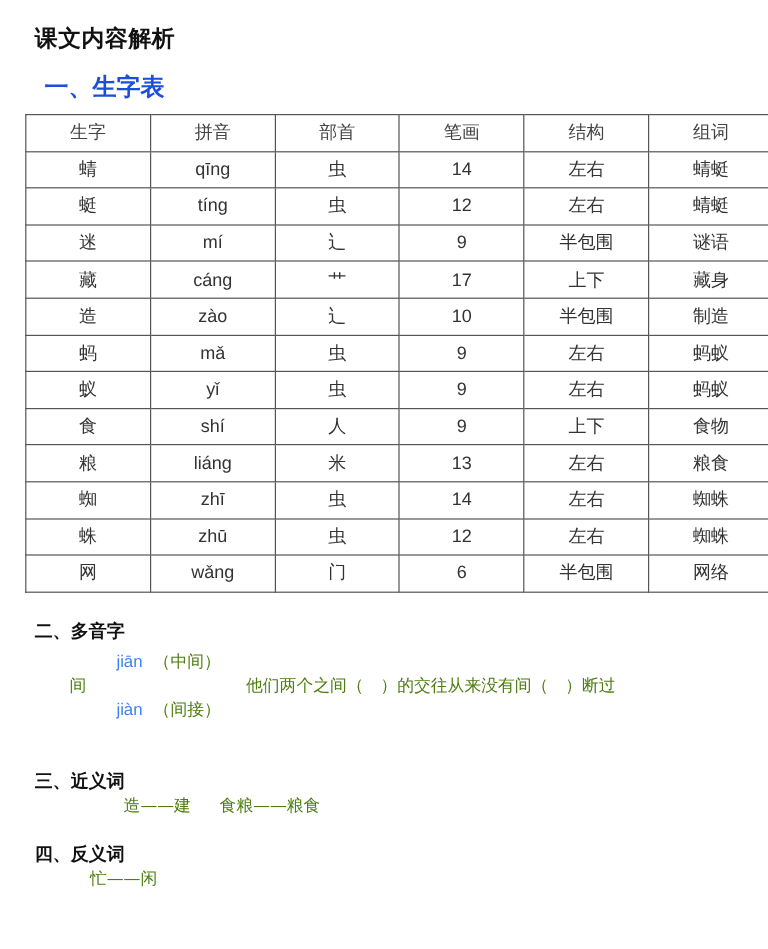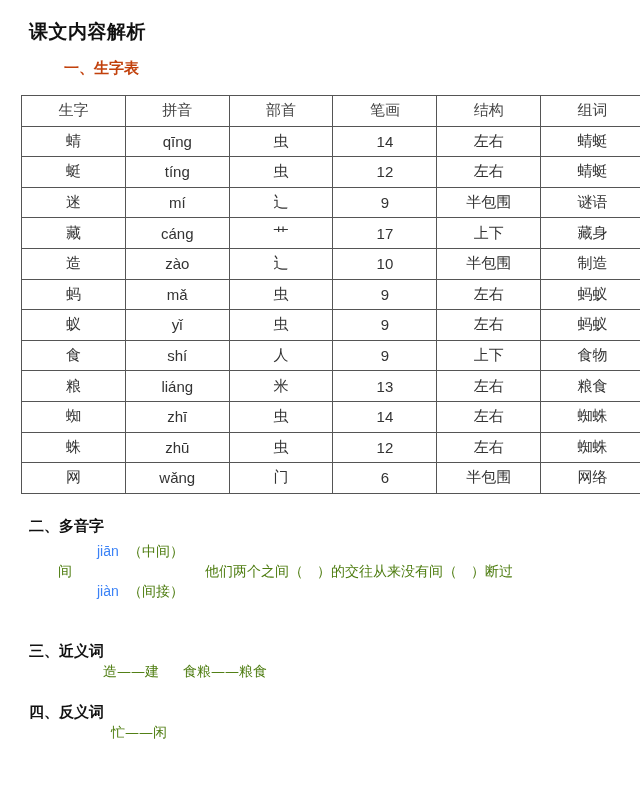--- a/index.html
+++ b/index.html
@@ -1,21 +1,21 @@
 <!DOCTYPE html>
 <html><head>
 <meta charset="utf-8">
 <style>
   html, body { margin: 0; padding: 0; background: #ffffff; }
   body { width: 640px; height: 791px; position: relative; overflow: hidden;
          font-family: "DejaVu Serif", "Liberation Serif", serif; color: #222; }
   .title { position: absolute; left: 29px; top: 19px; font-size: 19px; font-weight: bold;
            font-family: Liberation Serif, serif; color: #111; letter-spacing: 0.5px; }
-  .h1 { position: absolute; left: 37px; top: 59px; font-size: 15px; font-weight: bold;
-        font-family: "DejaVu Sans", "Liberation Sans", sans-serif; color: #c2410c; margin-left: 27px; }
+  .h1 { position: absolute; left: 37px; top: 59px; font-size: 20px; font-weight: bold;
+        font-family: "DejaVu Sans", "Liberation Sans", sans-serif; color: #1d4ed8; }
   .h2 { position: absolute; font-size: 15px; font-weight: bold;
         font-family: Liberation Mono, monospace; color: #111; }
   table.chars { position: absolute; left: 21px; top: 95px; width: 624px;
                 border-collapse: collapse; table-layout: fixed; padding-left: 28px; }
   table.chars td, table.chars th { border: 1px solid #555; height: 29.6px; padding: 0;
                 text-align: center; vertical-align: middle; font-size: 15px; font-weight: normal; color: #333; }
   table.chars th { color: #444; }
   .py, .num { font-family: "Liberation Sans", "DejaVu Sans", sans-serif; color: #111; font-size: 15px; }
   .txt { position: absolute; font-size: 14px; color: #4d7c0f; white-space: pre; }
   .pysm { position: absolute; font-family: "Liberation Sans", "DejaVu Sans", sans-serif; font-size: 14px; color: #3b82f6; }
@@ -147,13 +147,13 @@
 <div>
   <span class="pysm" style="left:97px; top:583px;">jiàn</span>
   <span class="txt" style="left:128px; top:583px;">（间接）</span>
 </div>
 
 <div class="h2" style="left:29px; top:642px;text-align:center;">三、近义词</div>
 <span class="txt" style="left:75px; top:663px;margin-left:28px;">造——建</span>
 <span class="txt" style="left:183px; top:663px;">食粮——粮食</span>
 
 <div class="h2" style="left:29px; top:703px;">四、反义词</div>
-<span class="txt" style="left:75px; top:724px;margin-left:36px;">忙——闲</span>
+<span class="txt" style="left:75px; top:724px;">忙——闲</span>
 
 </body></html>

